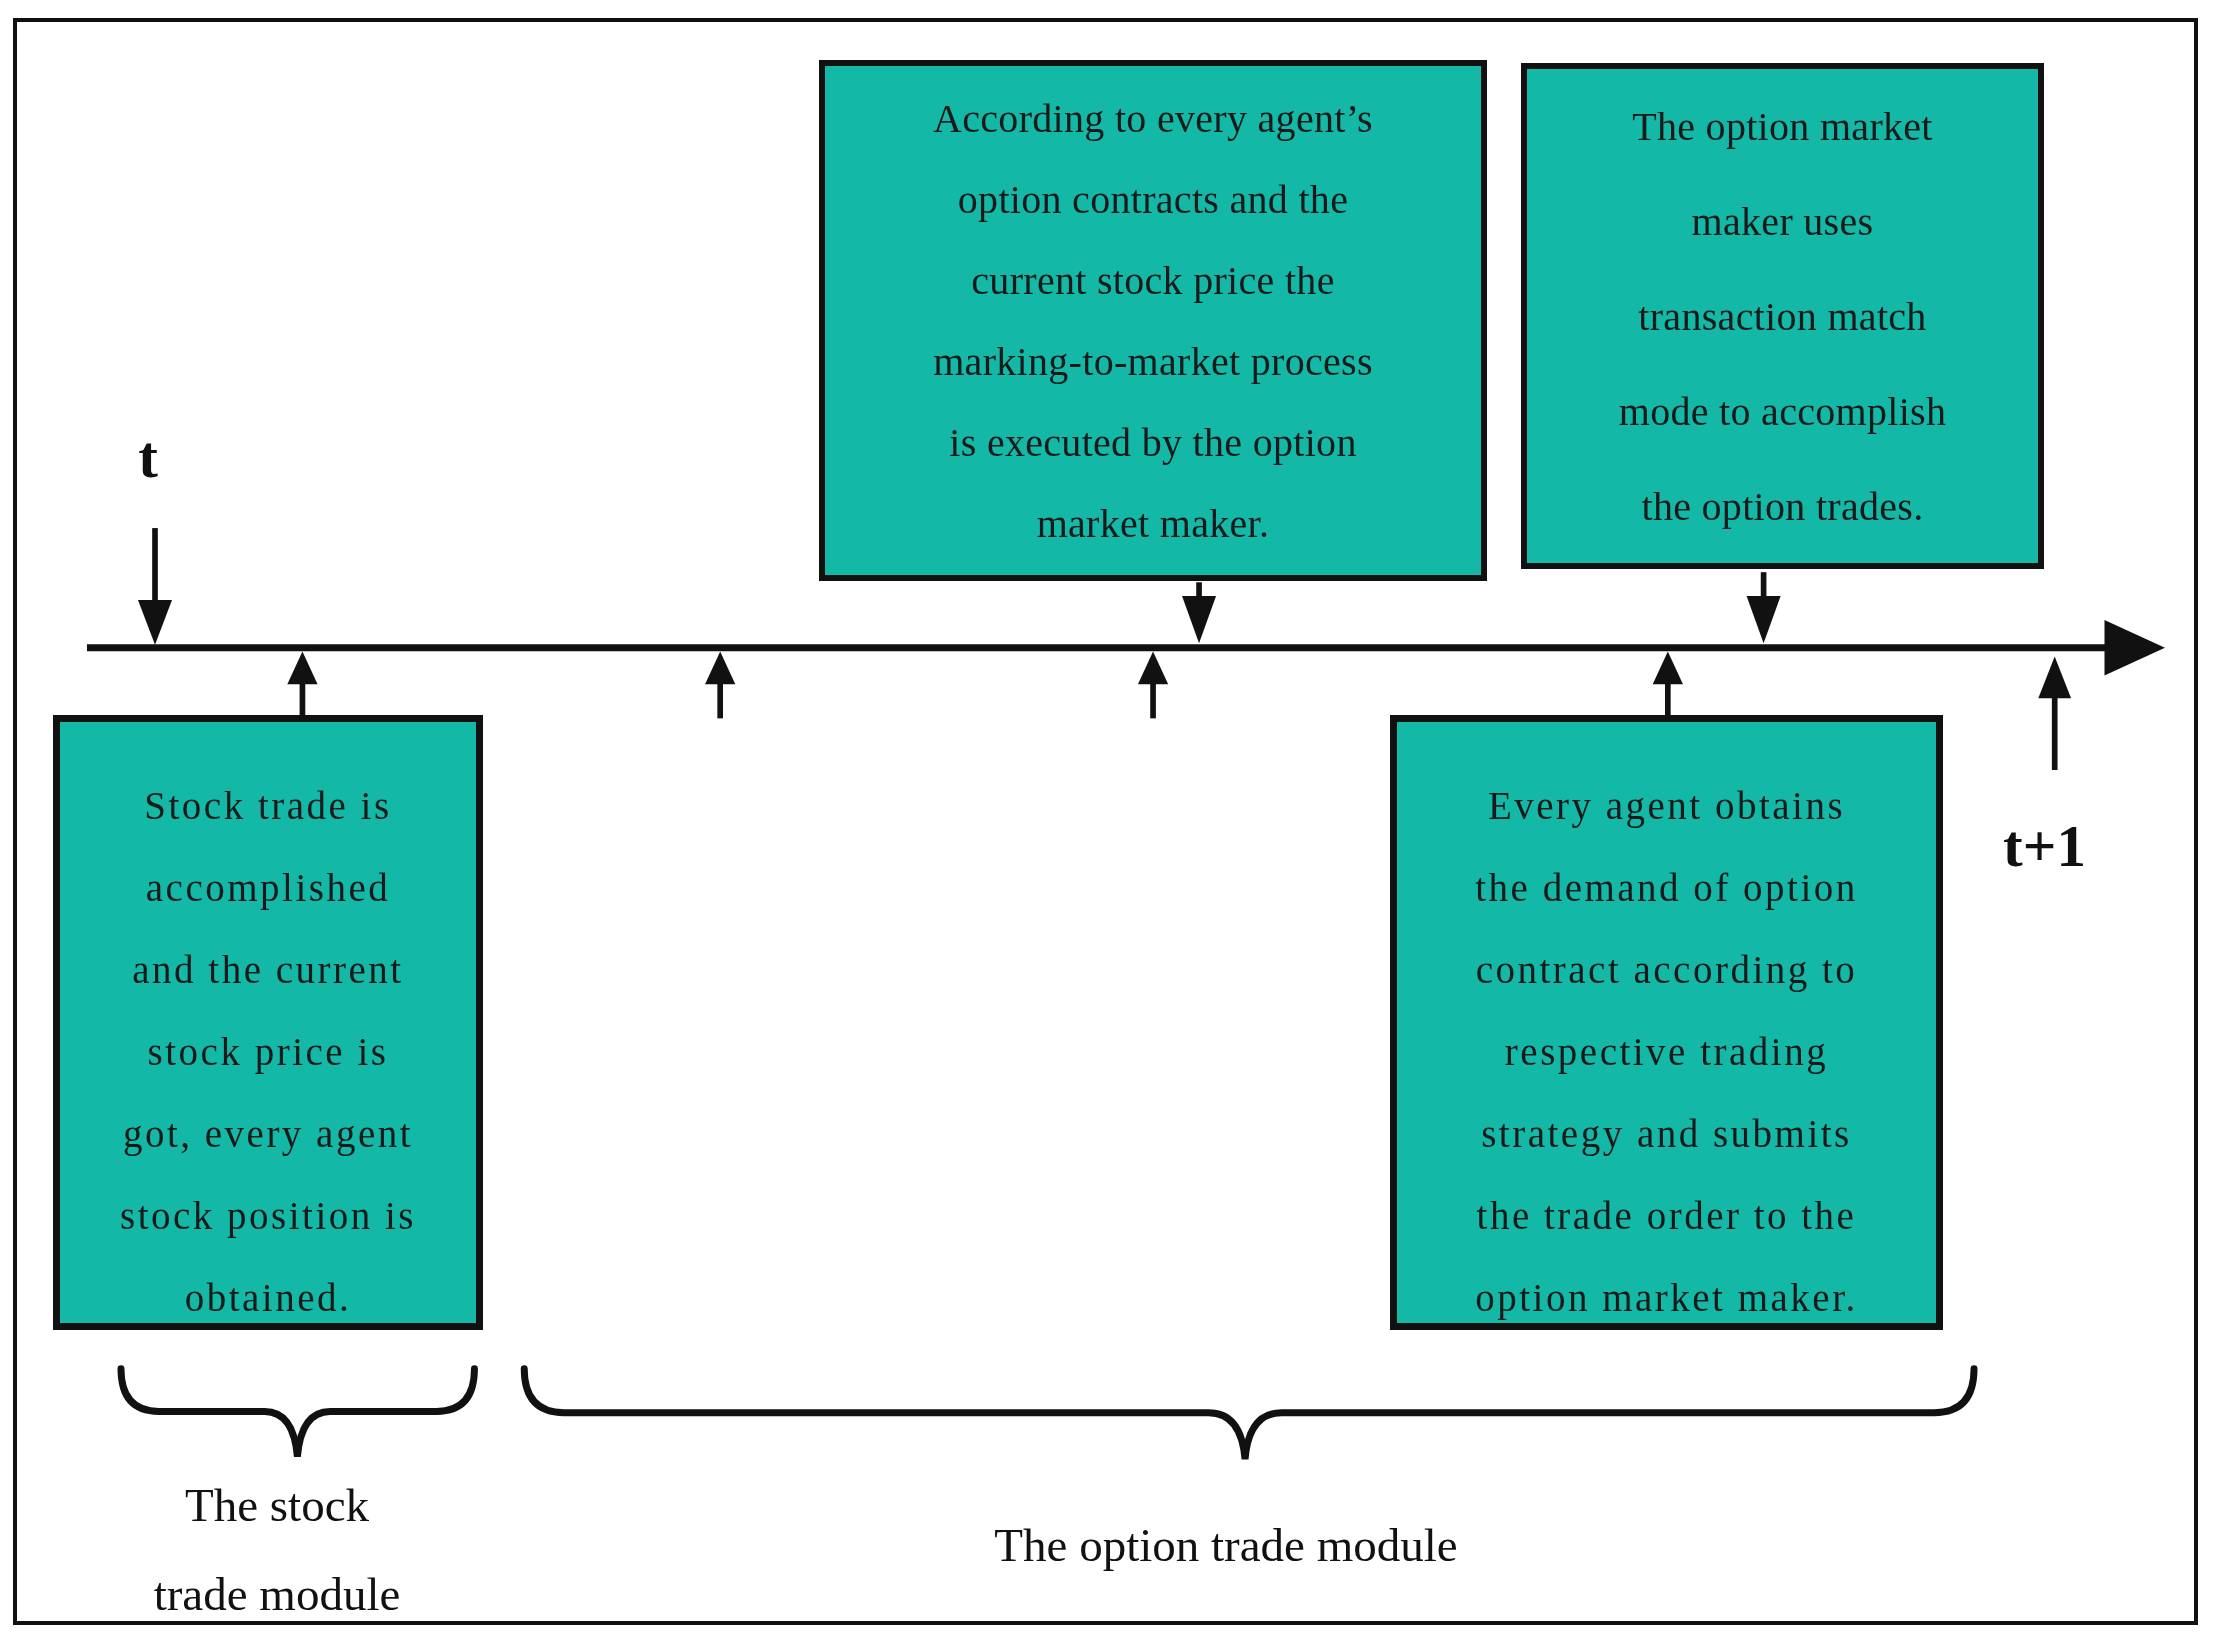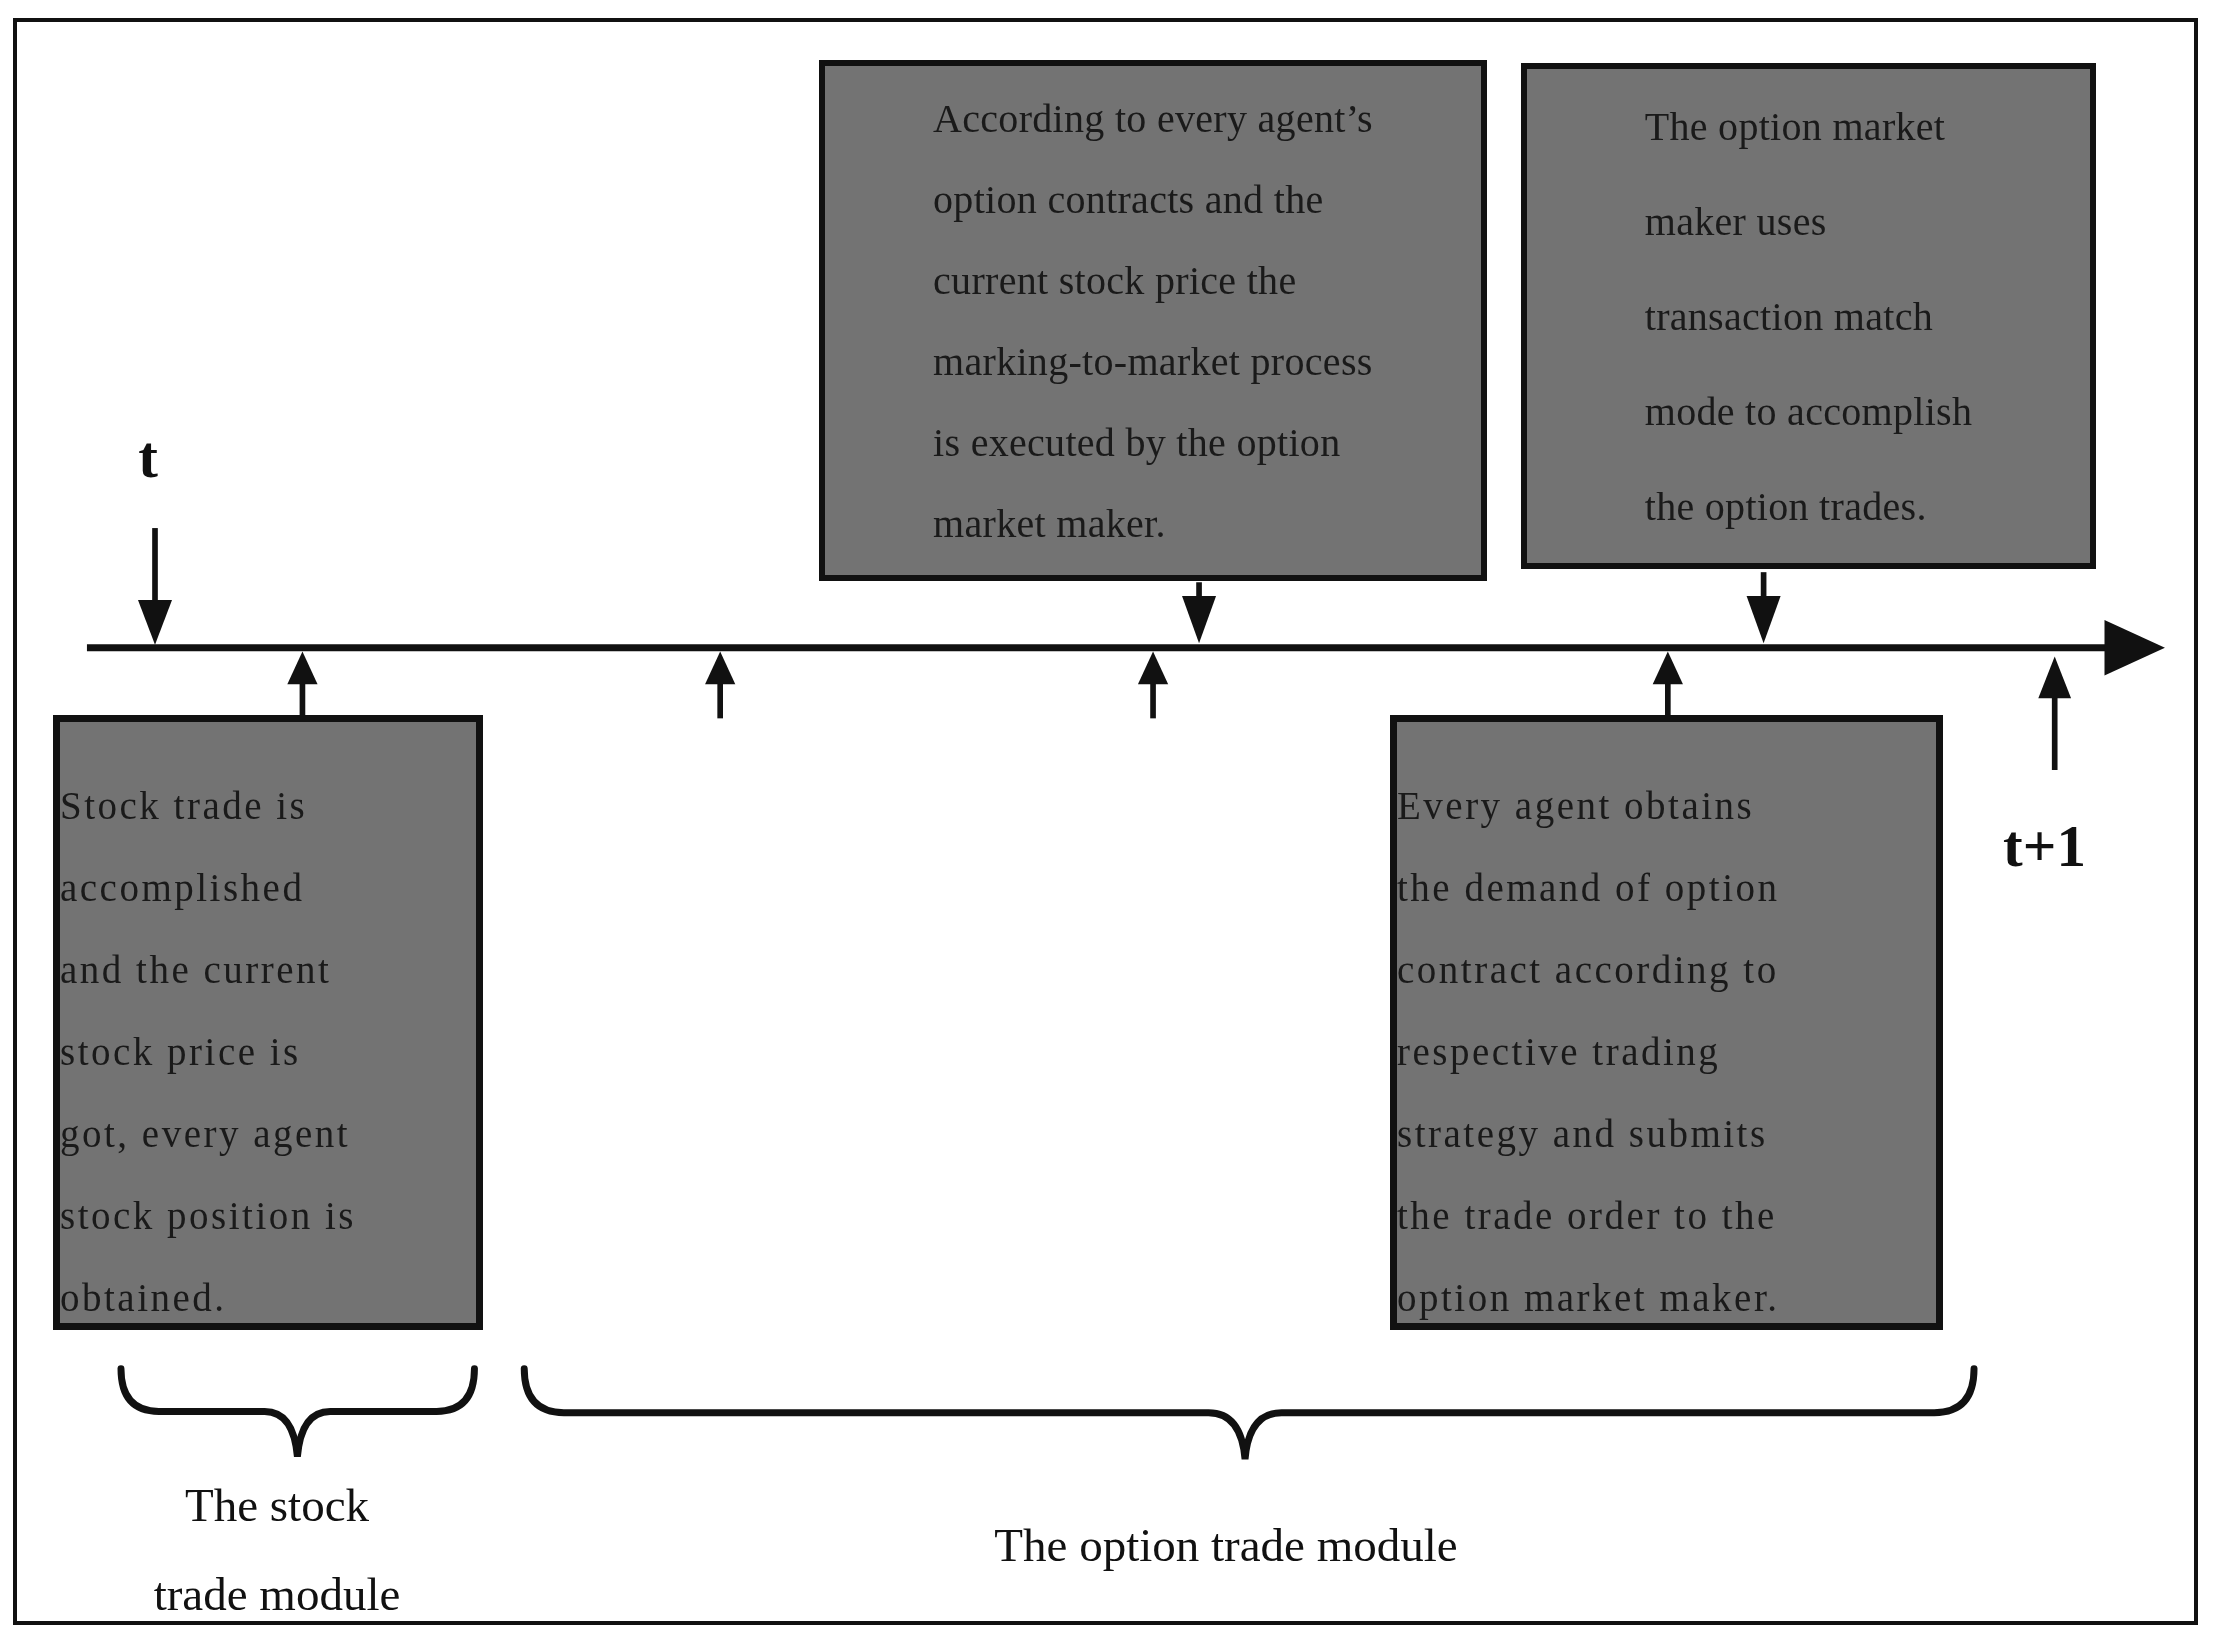--- a/index.html
+++ b/index.html
@@ -30,34 +30,35 @@
     left: 0;
     top: 0;
     width: 2216px;
     height: 1644px;
   }
   .art line, .art path { stroke: #111111; }
   .art polygon { fill: #111111; stroke: none; }
   .box {
     position: absolute;
     box-sizing: border-box;
-    background: #737373;
+    background: #14b8a6;
     border: 6.3px solid #111111;
+    text-align: center;
     white-space: pre-line;
     color: #1a1a1a;
   }
   .top-box {
     display: flex;
     align-items: center;
     justify-content: center;
     font-size: 40px;
     letter-spacing: 0.3px;
   }
   .box-a { left: 819px; top: 60px;  width: 668px; height: 521px; line-height: 81px; }
-  .box-b { left: 1521px; top: 63px; width: 575px;  height: 506px; line-height: 95px; }
+  .box-b { left: 1521px; top: 63px; width: 523px;  height: 506px; line-height: 95px; }
   .bottom-box {
     font-size: 39px;
     letter-spacing: 2.5px;
     line-height: 82px;
     padding-top: 43px;
     border-width: 7px;
   }
   .box-1 { left: 53px;   top: 715px; width: 430px; height: 615px; }
   .box-2 { left: 491px;  top: 715px; width: 500px; height: 615px; }
   .box-3 { left: 1001px; top: 715px; width: 383px; height: 615px; }

